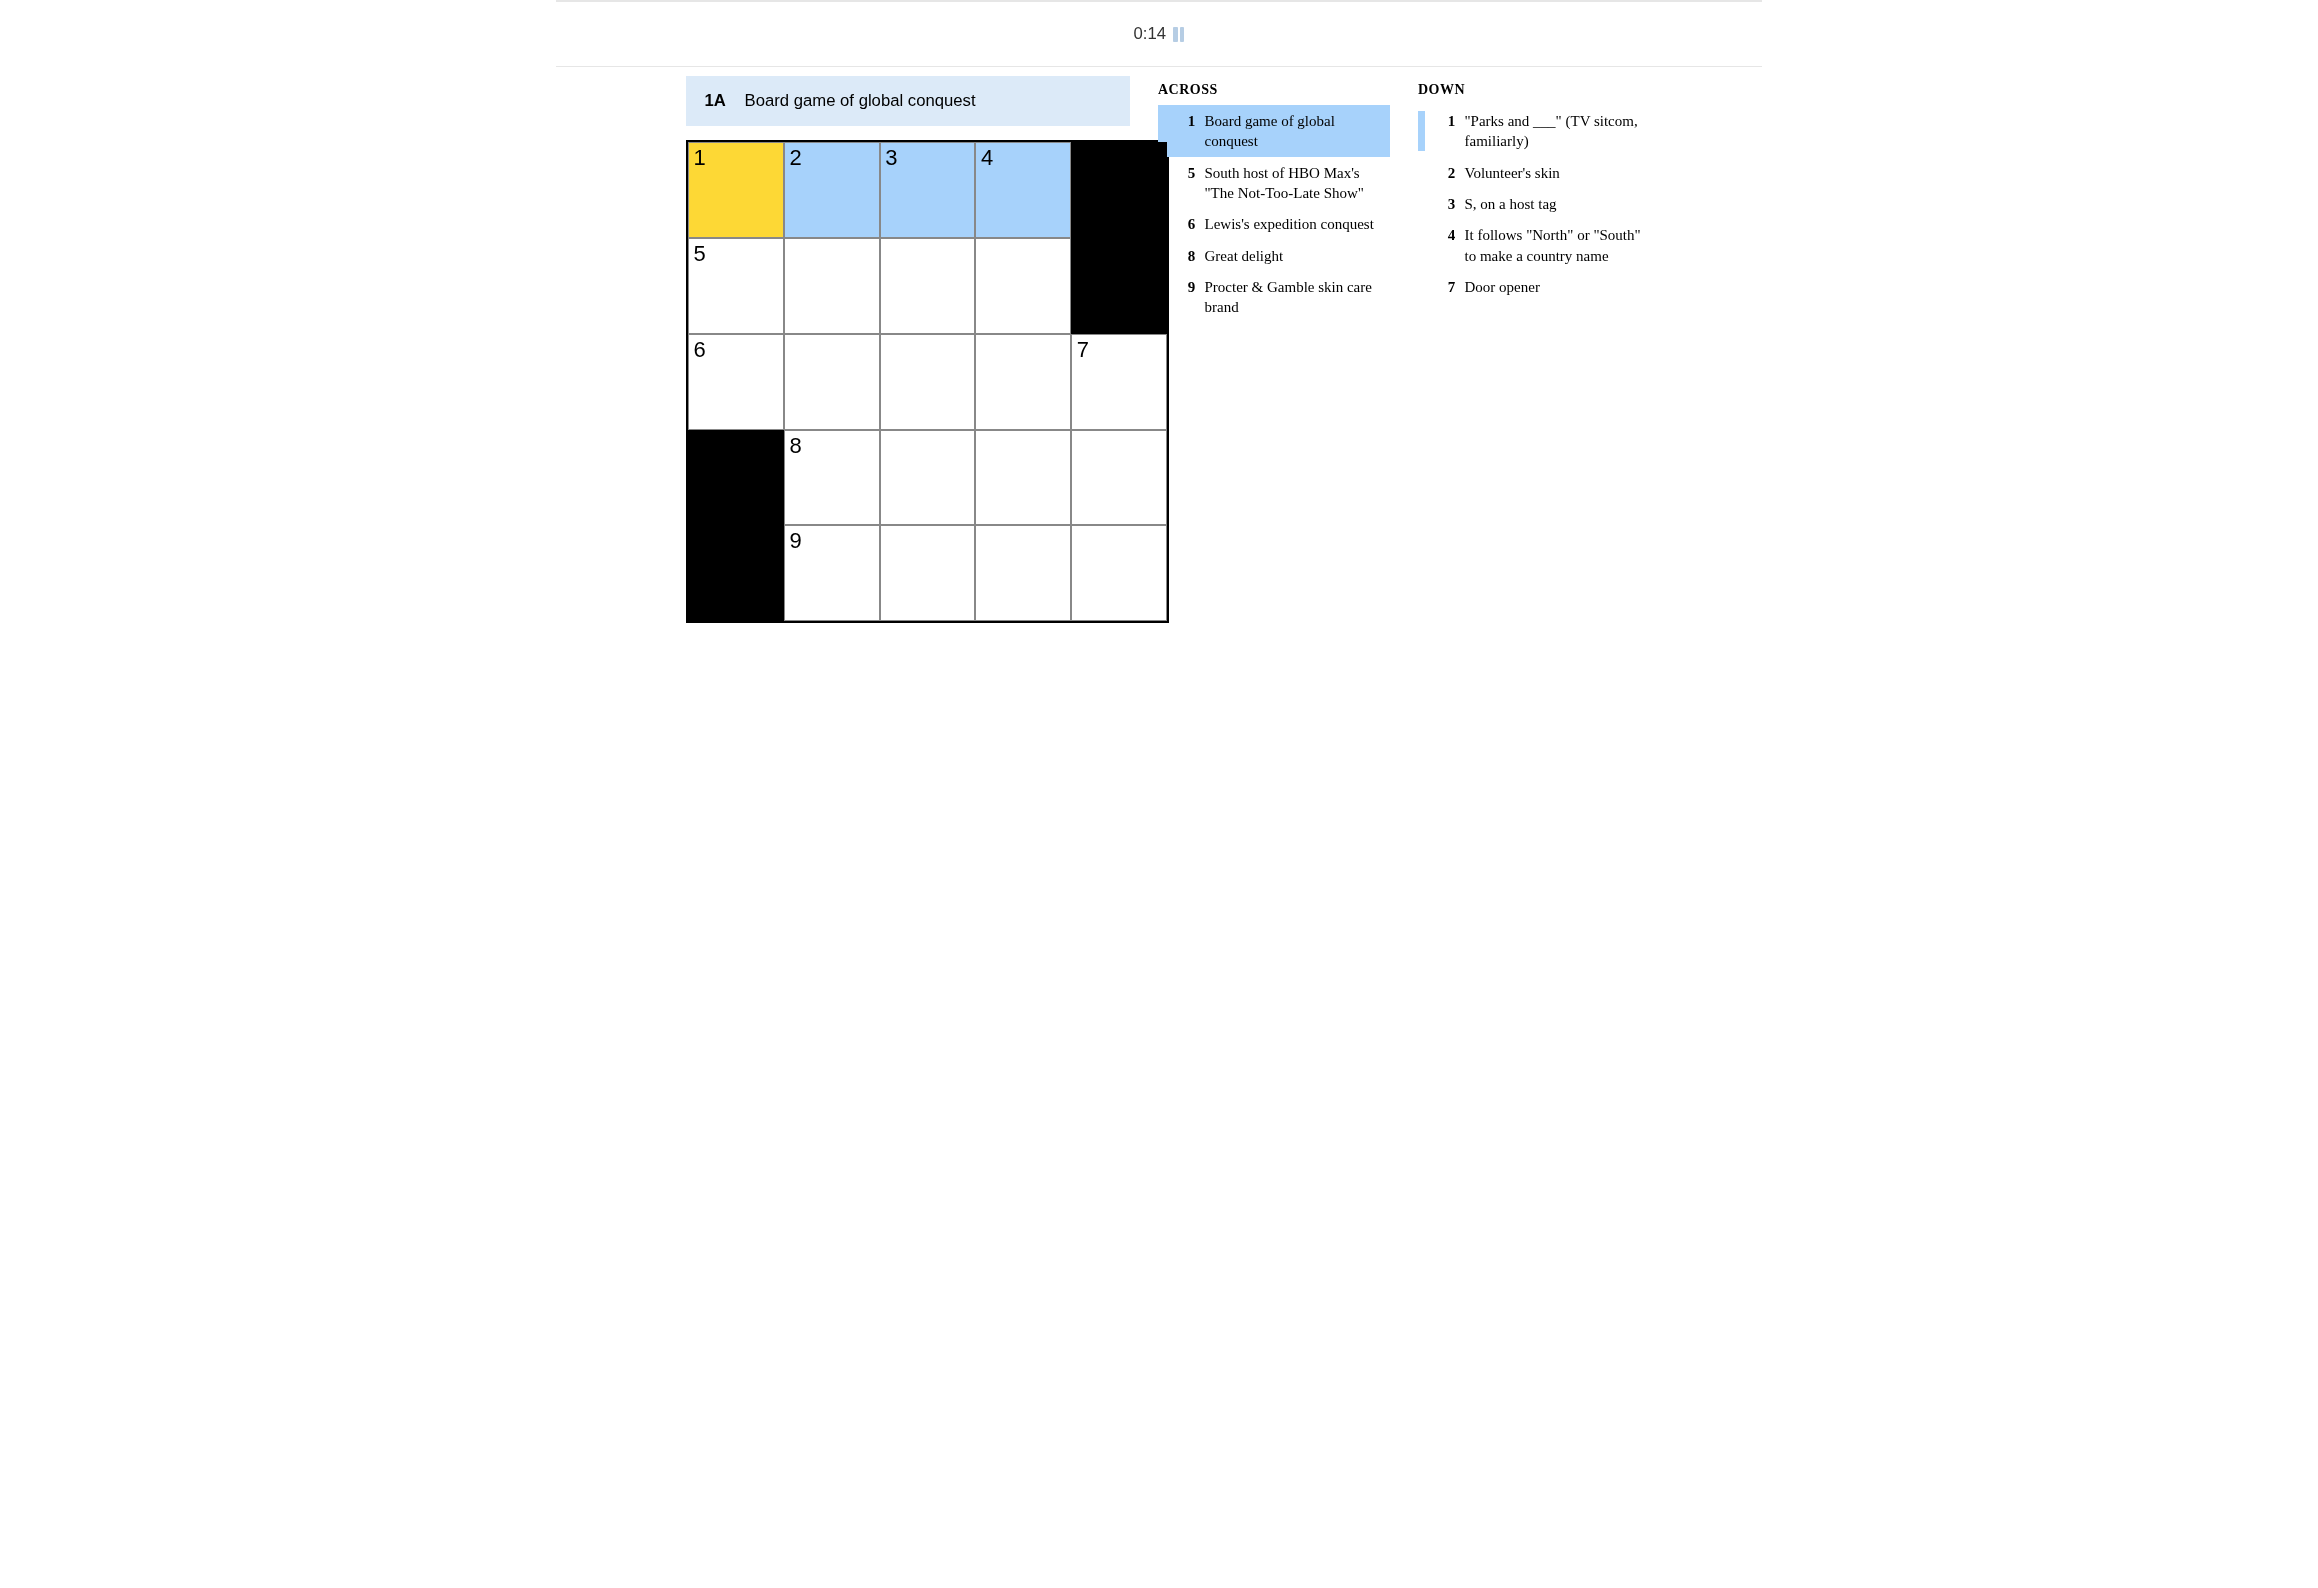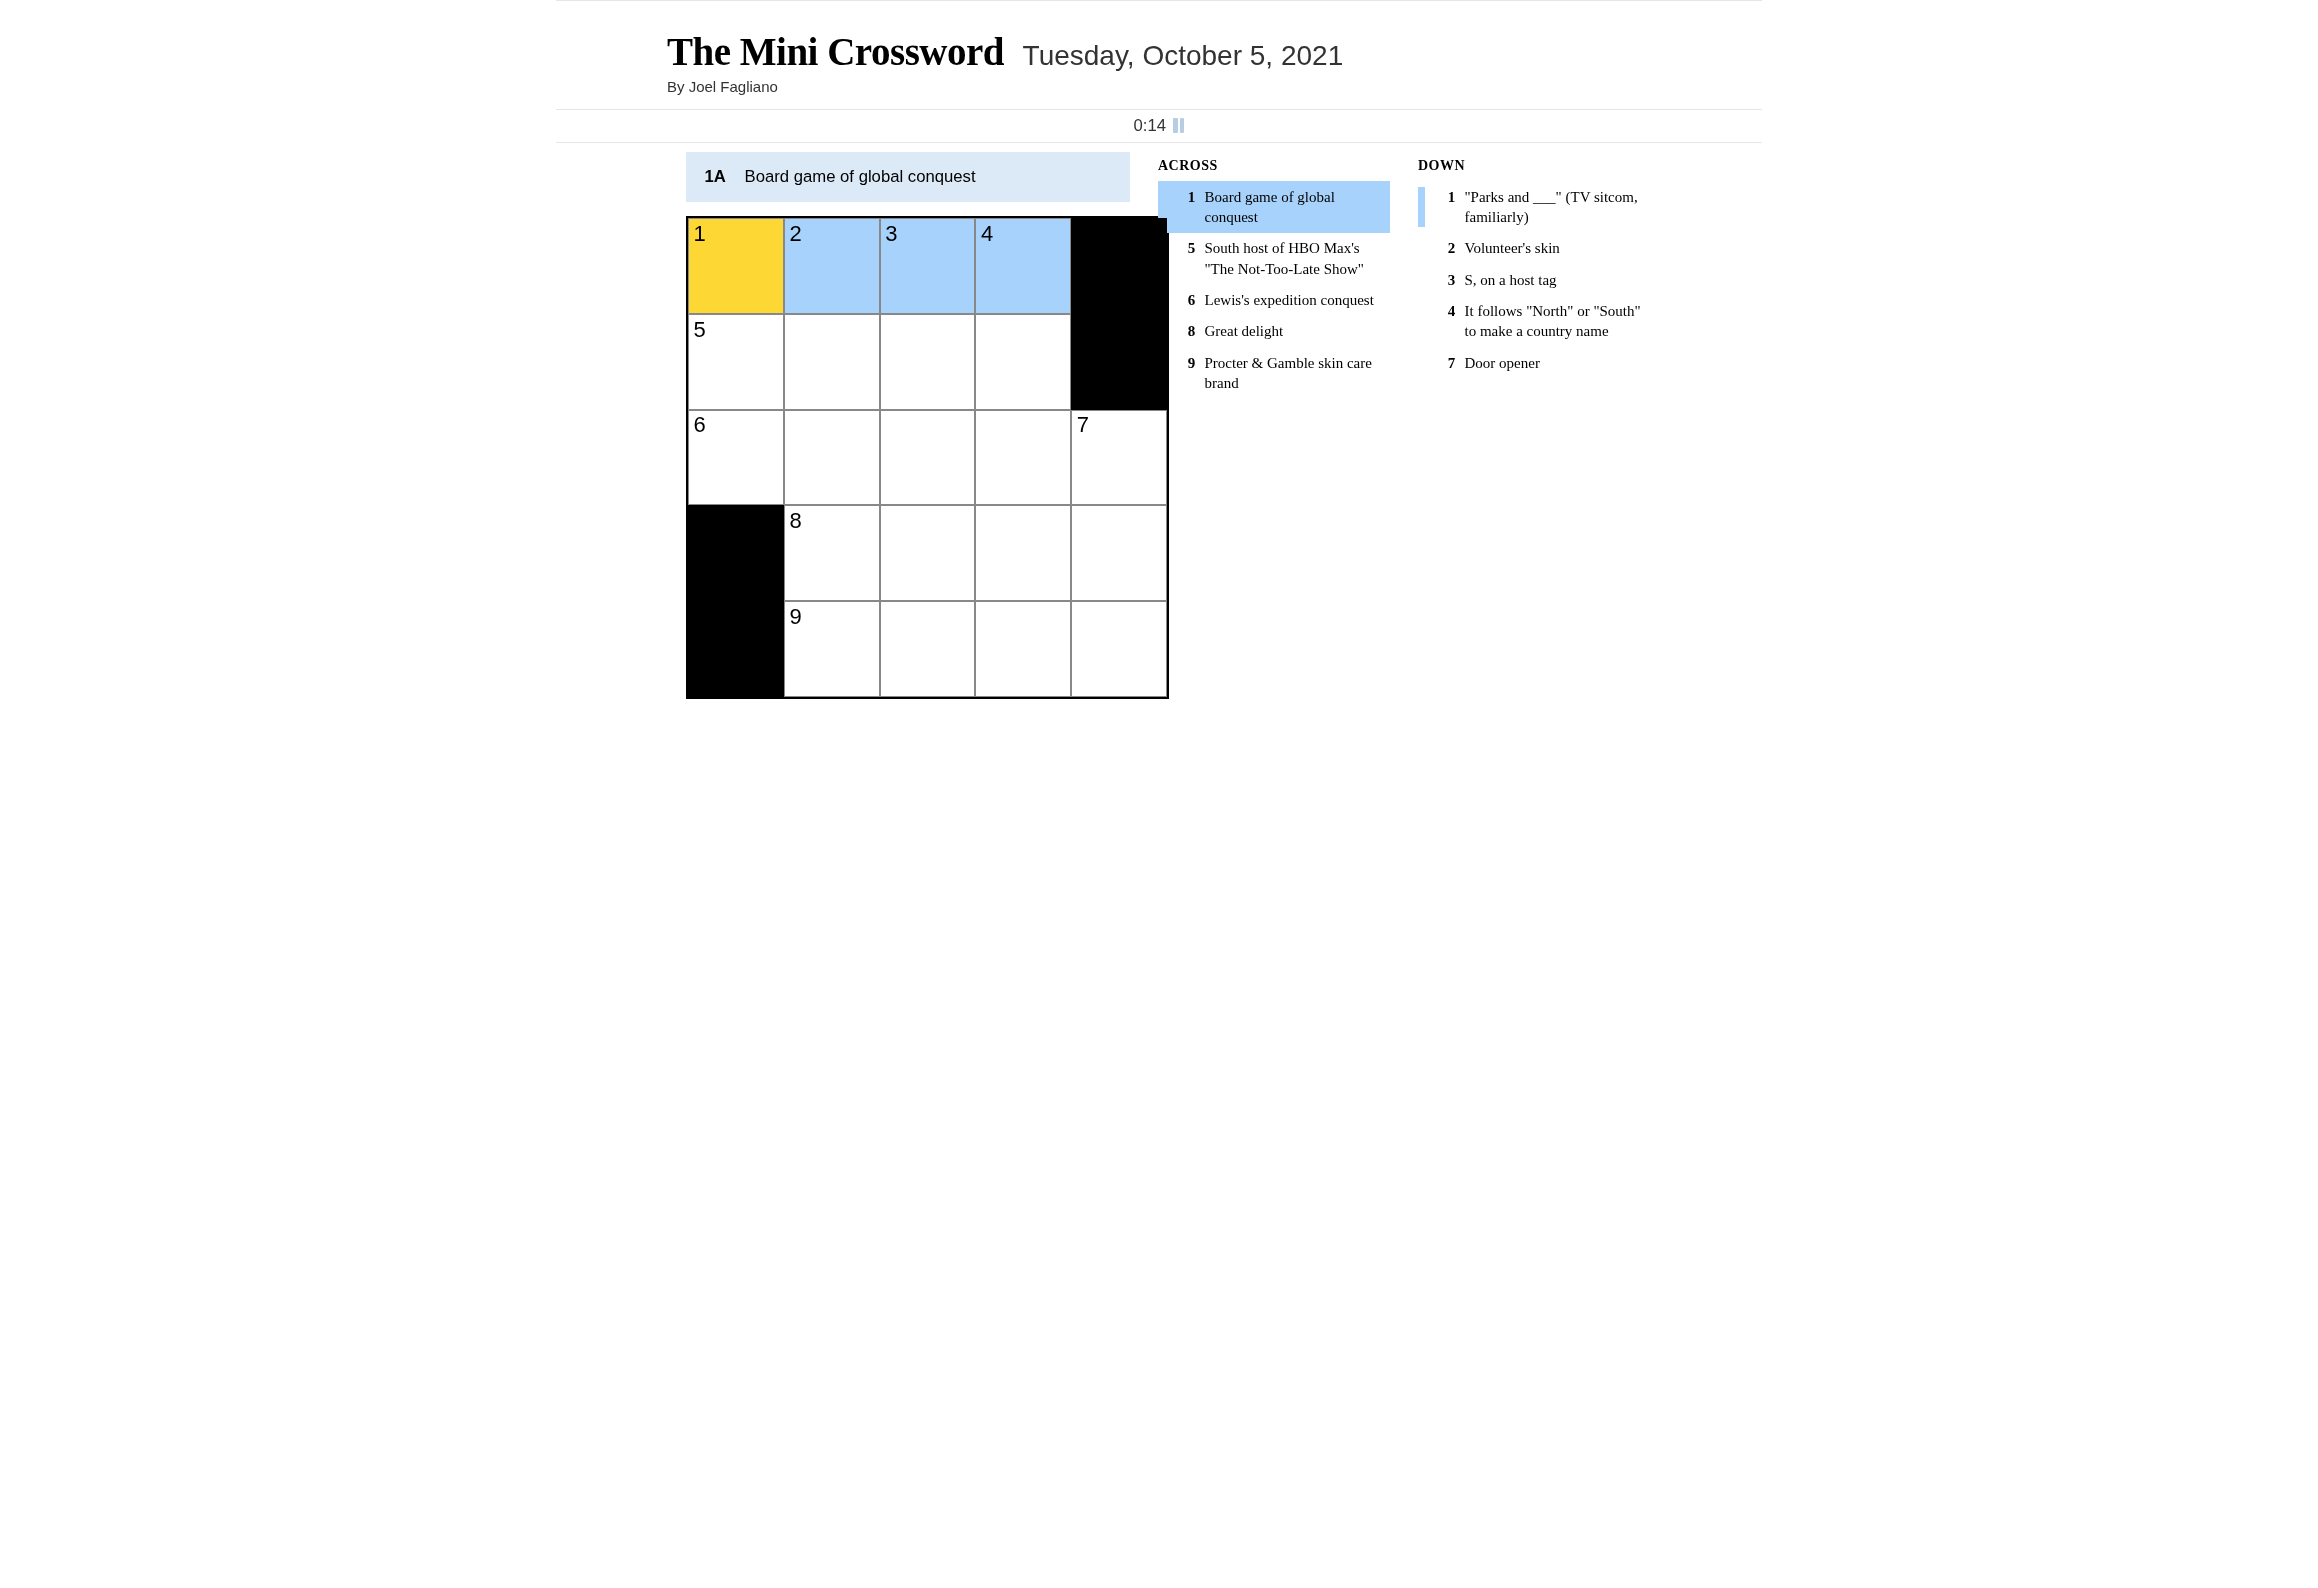--- a/index.html
+++ b/index.html
@@ -3,21 +3,21 @@
 <meta charset="utf-8">
 <style>
   html,body{margin:0;padding:0;background:#fff;font-family:"Helvetica Neue",Helvetica,Arial,sans-serif;color:#000;}
   .page{width:1206px;margin:0 auto;}
   .rule{border-top:0.9px solid #e6e6e6;}
   .header{padding:28px 0 14px 111px;}
   .title-line{display:flex;align-items:baseline;gap:18.6px;}
   .title{font-family:Georgia,"Times New Roman",serif;font-weight:900;font-size:39px;letter-spacing:-0.5px;}
   .date{font-size:28px;font-weight:400;color:#333;}
   .byline{font-size:15px;color:#333;margin-top:3.7px;}
-  .timer-bar{border-top:0.9px solid #e6e6e6;border-bottom:0.9px solid #e6e6e6;text-align:center;padding:6px 0;font-size:16.7px;color:#333;}
+  .timer-bar{border-top:0.9px solid #e6e6e6;border-bottom:0.9px solid #e6e6e6;text-align:center;padding:22px 0;font-size:16.7px;color:#333;}
   .timer-inner{display:inline-flex;align-items:center;gap:7.4px;}
   .pause-icon{display:inline-flex;gap:1.9px;}
   .pause-icon span{display:inline-block;width:4.6px;height:15px;background:#b6cde4;border-radius:0.9px;}
   .main{display:flex;gap:28px;padding:9.3px 0 37px 130px;}
   .left{width:444px;}
   .clue-bar{background:#dceaf8;padding:15px 18.6px;font-size:16.7px;display:flex;gap:18.6px;align-items:baseline;}
   .clue-bar .num{font-weight:700;}
   .grid{margin-top:14px;border:2.8px solid #000;width:479px;height:479px;display:grid;grid-template-columns:repeat(5,1fr);grid-template-rows:repeat(5,1fr);background:#000;}
   .cell{background:#fff;border:0.5px solid #888;position:relative;font-size:24px;}
   .cell.black{background:#000;border-color:#000;}
@@ -33,27 +33,20 @@
   .clue-item.sel{background:#a7d2fb;}
   .clue-item .bar{width:6.5px;align-self:stretch;margin-right:2.8px;flex-shrink:0;}
   .clue-item.rel .bar{background:#a7d2fb;}
   .scroll{max-height:631px;overflow:auto;}
 </style>
 </head>
 <body>
 
 <div class="page">
   <div class="rule"></div>
-  <div class="header">
-    <div class="title-line">
-      <div class="title">The Mini Crossword</div>
-      <div class="date">Tuesday, October 5, 2021</div>
-    </div>
-    <div class="byline">By Joel Fagliano</div>
-  </div>
 
   <div class="timer-bar">
     <div class="timer-inner">
       <span>0:14</span>
       <span class="pause-icon">
           <span></span>
           <span></span>
         </span>
     </div>
   </div>

